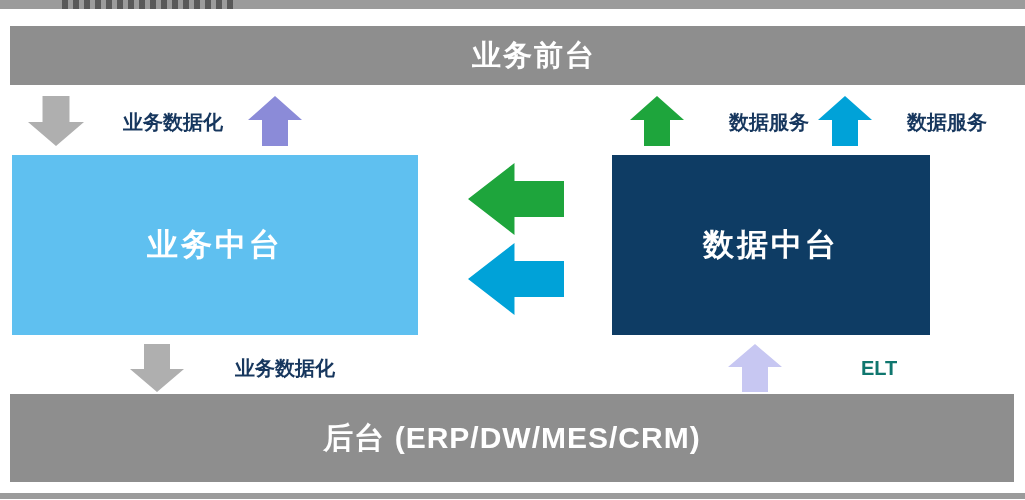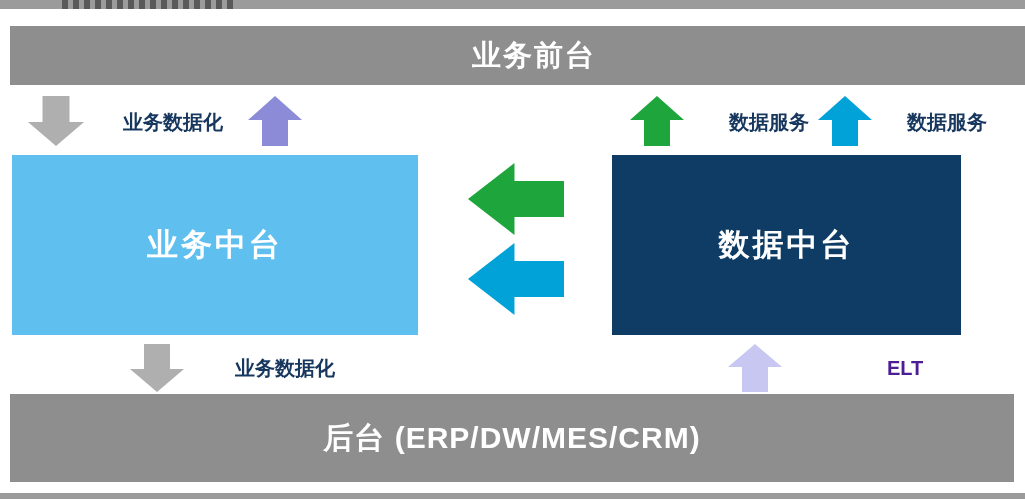--- a/index.html
+++ b/index.html
@@ -26,21 +26,21 @@
     display: flex;
     align-items: center;
     justify-content: center;
     color: #ffffff;
     font-weight: 700;
     font-size: 31px;
     letter-spacing: 3px;
     text-align: center;
   }
   .box-business { left: 12px;  top: 155px; width: 406px; height: 180px; }
-  .box-data     { left: 612px; top: 155px; width: 349px; height: 180px; }
+  .box-data     { left: 612px; top: 155px; width: 318px; height: 180px; }
   .arrow-label {
     position: absolute;
     display: flex;
     align-items: center;
     height: 52px;
     font-size: 20px;
     font-weight: 700;
     white-space: nowrap;
     margin-left: 23px;
   }
@@ -116,19 +116,19 @@
       <polygon points="27,50 54,26 40,26 40,0 14,0 14,26 0,26" fill="#AFAFAF"></polygon>
     </svg>
   </div>
   <div class="arrow-label" style="left: 212px; top: 342px; color: rgb(23, 55, 94);">业务数据化</div>
 
   <div class="arrow" style="left:728px; top:344px; width:54px; height:48px;">
     <svg viewBox="0 0 54 50" preserveAspectRatio="none">
       <polygon points="27,0 54,24 40,24 40,50 14,50 14,24 0,24" fill="#C7C7F2"></polygon>
     </svg>
   </div>
-  <div class="arrow-label" style="left: 864px; top: 342px; color: #4c1d95;">ELT</div>
+  <div class="arrow-label" style="left: 838px; top: 342px; color: #0f766e;">ELT</div>
 
   <div class="abs banner bottom-banner" style="background-color: rgb(142, 142, 142);">
     <span>后台 (ERP/DW/MES/CRM)</span>
   </div>
 
 </div>
 
 </body></html>

